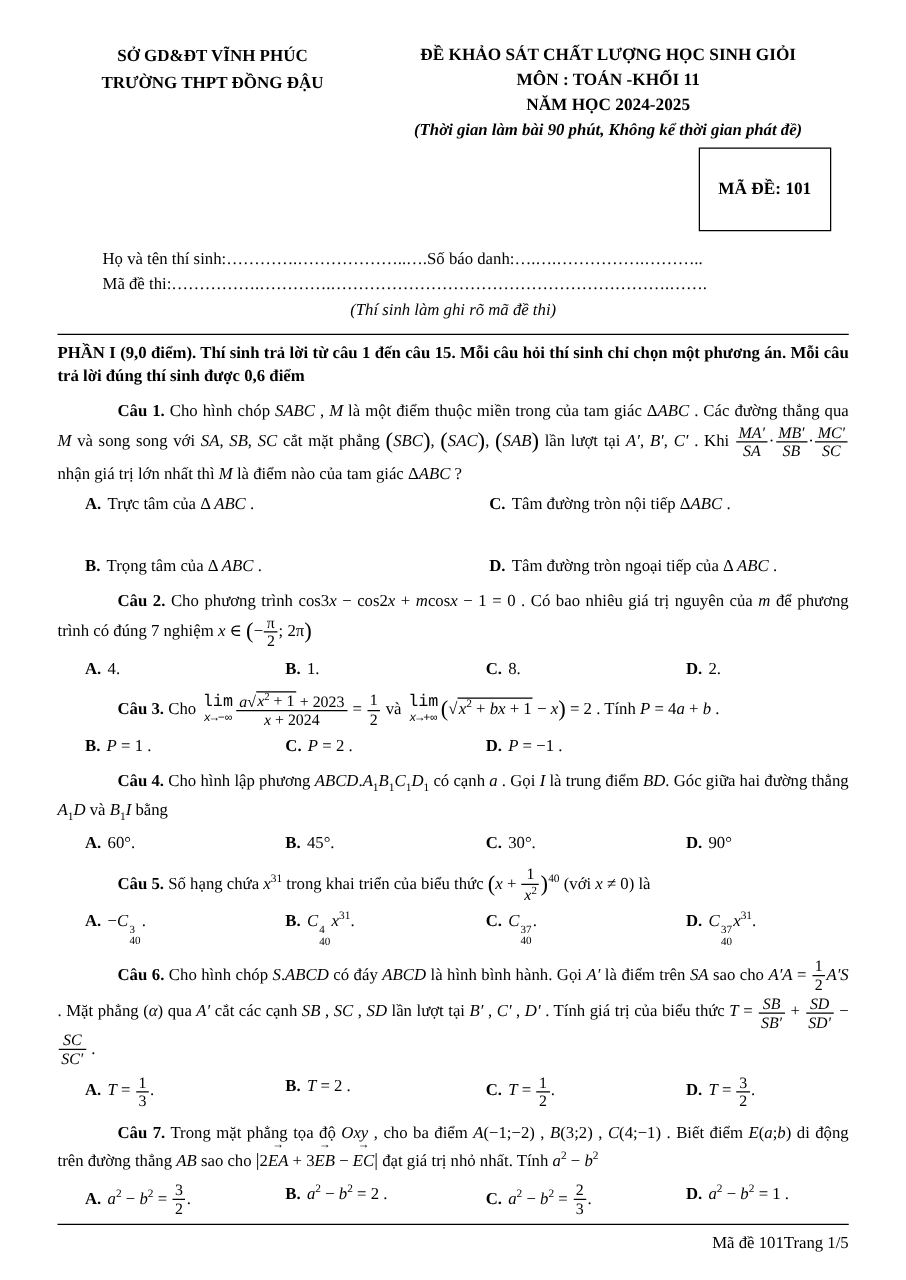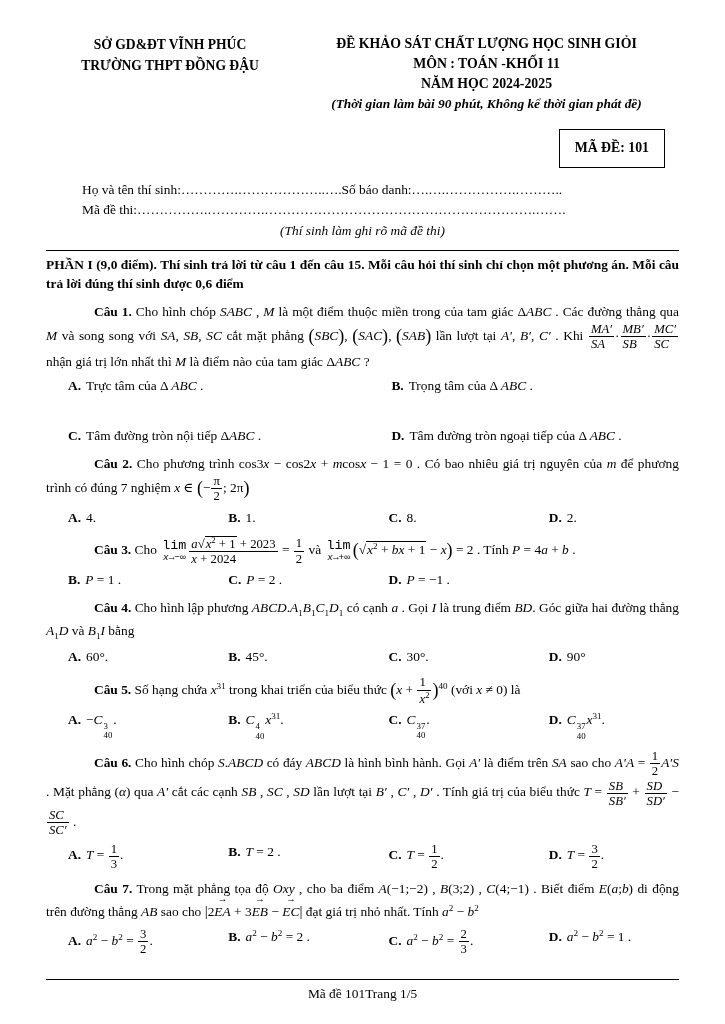--- a/index.html
+++ b/index.html
@@ -8,51 +8,51 @@
     width: 725px; height: 1024px; position: relative; background: #ffffff;
     font-family: "Liberation Serif", "DejaVu Serif", serif;
     font-size: 13.4px; line-height: 1.5; color: #000;
     padding: 34px 46px 70px 46px; overflow: hidden;
   }
   
   .header { display: flex; }
   .header-left { width: 248px; text-align: center; font-weight: bold; font-size: 13.6px; line-height: 1.55; }
   .header-right { flex: 1; text-align: center; font-weight: bold; font-size: 13.8px; line-height: 1.45; }
   .header-right .subtitle { font-style: italic; font-size: 13.4px; }
-  .exam-code-box { border: 1.6px solid #000; padding: 8px 15px; font-weight: bold; width: max-content; margin: 16px 14px 0 auto; font-size: 13.8px; }
+  .exam-code-box { border: 1.6px solid #000; padding: 22px 15px; font-weight: bold; width: max-content; margin: 5px 14px 0 auto; font-size: 13.8px; }
   
   .student { margin-top: 12px; padding-left: 36px; }
   .student-line { margin: 0; }
   .student-note { text-align: center; font-style: italic; margin-top: 1px; }
   .divider { border-top: 1px solid #000; margin-top: 9px; }
   .part-heading { font-weight: bold; margin-top: 5px; text-align: justify; line-height: 1.4; }
   
   .question { margin-top: 8px; }
   .stem { margin: 0; text-align: justify; }
   .qlabel { font-weight: bold; margin-left: 48px; }
   .options { display: grid; grid-template-columns: repeat(4, 1fr); padding-left: 22px; margin-top: 4px; column-gap: 4px; row-gap: 3px; gap: 30px; }
   .options.cols-2 { grid-template-columns: 1.02fr 1fr; }
   .olabel { font-weight: bold; margin-right: 5px; }
   
-  .frac { display: inline-flex; flex-direction: column; text-align: left; vertical-align: middle; line-height: 1.12; font-size: 0.95em; margin: 0 1px; }
+  .frac { display: inline-flex; flex-direction: column; text-align: center; vertical-align: middle; line-height: 1.12; font-size: 0.95em; margin: 0 1px; }
   .frac .num { border-bottom: 1px solid #000; padding: 0 2px; display: block; }
   .frac .den { padding: 0 2px; display: block; }
   .lim { display: inline-flex; flex-direction: column; align-items: center; vertical-align: middle; line-height: 1.05; margin: 0 2px; font-family: Liberation Mono, monospace; }
   .lim .lsub { font-size: 0.7em; }
   .sqrt { white-space: nowrap; }
   .sqrt .rad { border-top: 1px solid #000; padding: 0 1px; }
   .big { font-size: 1.35em; vertical-align: -0.1em; line-height: 0; font-weight: normal; }
   .ss { display: inline-flex; flex-direction: column; align-items: flex-start; font-size: 0.66em; line-height: 1.08; vertical-align: -0.52em; margin: 0 1px; }
   .ss span { display: block; }
   .vec { position: relative; display: inline-block; padding-top: 3px; }
   .vec .arr { position: absolute; top: -4px; left: 0; width: 100%; text-align: center; font-size: 0.7em; font-style: normal; line-height: 1; }
   .abs { font-size: 1.12em; }
   sup, sub { font-size: 0.68em; }
   
-  .footer { position: absolute; left: 46px; right: 46px; bottom: 20px; border-top: 1px solid #000; padding-top: 4px; display: flex; justify-content: center; }
+  .footer { position: absolute; left: 46px; right: 46px; bottom: 20px; border-top: 1px solid #000; padding-top: 4px; display: flex; justify-content: flex-end; }
 </style>
 </head>
 <body>
 
 <div class="page">
 
   <div class="header">
     <div class="header-left">
       <div>SỞ GD&amp;ĐT VĨNH PHÚC</div>
       <div>TRƯỜNG THPT ĐỒNG ĐẬU</div>
@@ -83,22 +83,22 @@
             <span class="den"><i>SA</i></span>
           </span>·<span class="frac">
             <span class="num"><i>MB′</i></span>
             <span class="den"><i>SB</i></span>
           </span>·<span class="frac">
             <span class="num"><i>MC′</i></span>
             <span class="den"><i>SC</i></span>
           </span> nhận giá trị lớn nhất thì <i>M</i> là điểm nào của tam giác Δ<i>ABC</i> ?</span></div>
     <div class="options cols-2">
       <div class="option"><span class="olabel">A.</span><span>Trực tâm của Δ <i>ABC</i> .</span></div>
+      <div class="option"><span class="olabel">C.</span><span>Tâm đường tròn nội tiếp  Δ<i>ABC</i> .</span></div>
       <div class="option"><span class="olabel">B.</span><span>Trọng tâm của Δ <i>ABC</i> .</span></div>
-      <div class="option"><span class="olabel">C.</span><span>Tâm đường tròn nội tiếp  Δ<i>ABC</i> .</span></div>
       <div class="option"><span class="olabel">D.</span><span>Tâm đường tròn ngoại tiếp của Δ <i>ABC</i> .</span></div>
     </div>
   </div>
 
   <div class="question">
     <div class="stem"><span class="qlabel">Câu 2.</span> <span>Cho phương trình cos3<i>x</i> − cos2<i>x</i> + <i>m</i>cos<i>x</i> − 1 = 0 . Có bao nhiêu giá trị nguyên của <i>m</i> để phương trình có đúng 7 nghiệm <i>x</i> ∈ <span class="big">(</span>−<span class="frac">
             <span class="num">π</span>
             <span class="den">2</span>
           </span>; 2π<span class="big">)</span></span></div>
     <div class="options">

